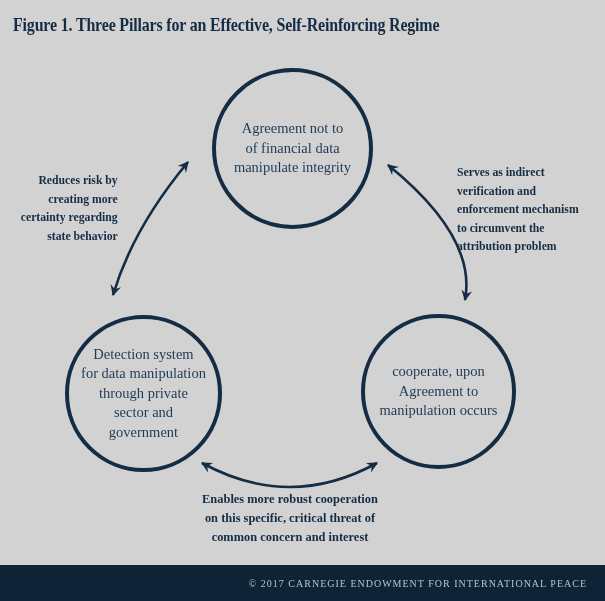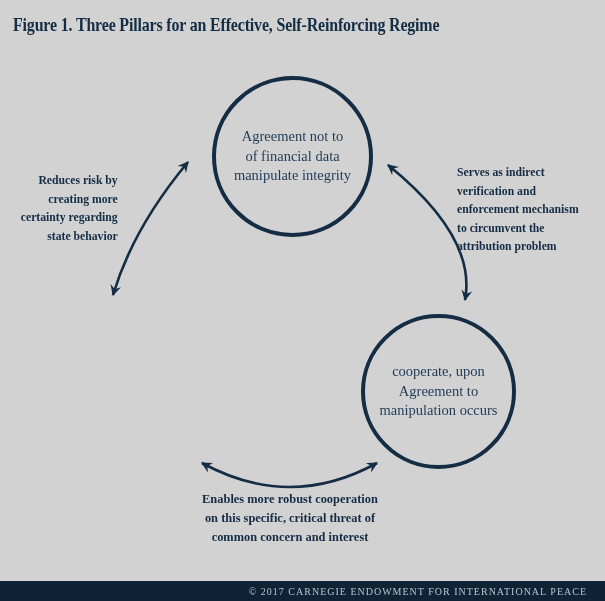--- a/index.html
+++ b/index.html
@@ -32,21 +32,21 @@
   .circle{
     position:absolute;
     box-sizing:border-box;
     border:4.5px solid var(--navy,#142c44);
     border-radius:50%;
     display:flex;align-items:center;justify-content:center;
     text-align:center;
     color:var(--circle-text,#1e3a55);
     font-size:14.5px;line-height:19.5px;
   }
-  .circle-top{left:212px;top:76px;width:161px;height:161px;align-items:center;}
+  .circle-top{left:212px;top:68px;width:161px;height:161px;align-items:center;}
   .circle-bottom-left{left:65px;top:315px;width:157px;height:157px;}
   .circle-bottom-right{left:361px;top:314px;width:155px;height:155px;}
   .edge-label{
     position:absolute;
     font-size:13px;font-weight:bold;
     line-height:18.5px;
     color:var(--navy,#142c44);
     white-space:nowrap;
   }
   .edge-label span{display:block;}
@@ -58,21 +58,21 @@
     left:457px;top:163px;text-align:left;
     transform:scaleX(.9);transform-origin:left center;
   }
   .label-bottom{
     left:140px;top:489px;width:300px;text-align:center;
     font-size:13.5px;line-height:19px;
     transform:scaleX(.92);transform-origin:center center;
   }
   .footer{
     position:absolute;left:0;bottom:0;
-    width:605px;height:20px;
+    width:605px;height:36px;
     background:var(--footer-bg,#0f2337);
     box-sizing:border-box;
     display:flex;align-items:center;justify-content:flex-end;
     padding-right:18px;
   }
   .footer-text{
     color:var(--footer-text,#b9c3cd);
     font-size:10px;
     letter-spacing:1px;
   }
@@ -96,20 +96,29 @@
   </svg>
 
   <div class="circle circle-top">
     <div>
       <span style="display:block">Agreement not to</span>
       <span style="display:block">of financial data</span>
       <span style="display:block">manipulate integrity</span>
     </div>
   </div>
 
+  <div class="circle circle-bottom-left">
+    <div>
+      <span style="display:block">Detection system</span>
+      <span style="display:block">for data manipulation</span>
+      <span style="display:block">through private</span>
+      <span style="display:block">sector and</span>
+      <span style="display:block">government</span>
+    </div>
+  </div>
 
   <div class="circle circle-bottom-right">
     <div>
       <span style="display:block">cooperate, upon</span>
       <span style="display:block">Agreement to</span>
       <span style="display:block">manipulation occurs</span>
     </div>
   </div>
 
   <div class="edge-label label-left">

